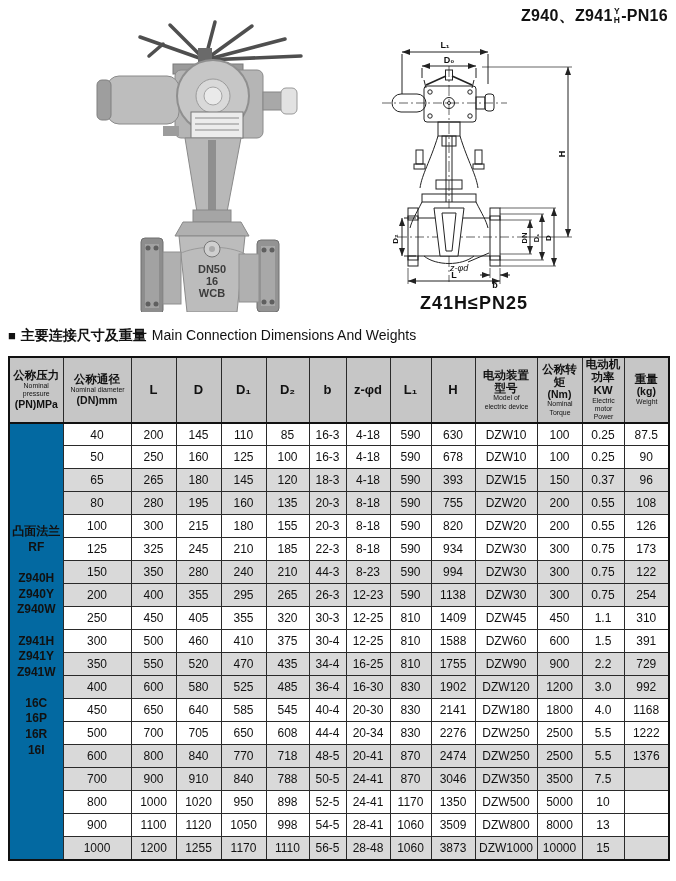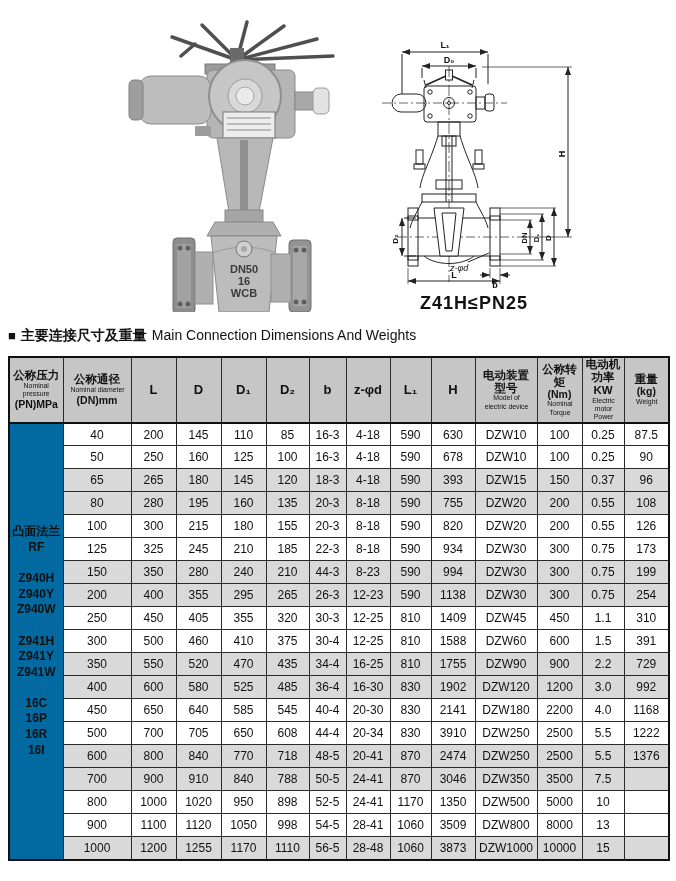--- a/index.html
+++ b/index.html
@@ -9,21 +9,21 @@
   }
   
   .doc-title {
     position:absolute; top:7px; right:8px;
     font-size:16px; font-weight:bold; letter-spacing:.3px;
     display:flex; align-items:center; line-height:1;
   }
   .doc-title .stack { display:inline-flex; flex-direction:column; align-items:center;
     font-size:8.5px; font-weight:bold; line-height:1.05; margin:0 1px; }
   
-  .photo-wrap   { position:absolute; left:76px;  top:12px; width:302px; height:300px; }
+  .photo-wrap   { position:absolute; left:44px;  top:12px; width:302px; height:300px; }
   .drawing-wrap { position:absolute; left:372px; top:32px; width:292px; height:260px; }
   .drawing-caption {
     position:absolute; left:420px; top:293px;
     font-size:18px; font-weight:bold; letter-spacing:1px;
   }
   
   .section-head {
     position:absolute; left:8px; top:327px; font-size:14px;
     display:flex; align-items:baseline; gap:5px; white-space:nowrap;
   }
@@ -54,20 +54,28 @@
     background:#0369a1; white-space:pre-line; vertical-align:middle;
     font-size:12px; font-weight:bold; line-height:1.3;
   }
   svg text { font-family:"Liberation Sans","DejaVu Sans",sans-serif; }
 </style>
 </head>
 <body>
 
 <div class="page">
 
+  <div class="doc-title">
+    <span>Z940、Z941</span>
+    <span class="stack">
+      <span>Y</span>
+      <span>H</span>
+    </span>
+    <span>-PN16</span>
+  </div>
 
   <div class="photo-wrap">
     <svg width="302" height="300" viewBox="0 0 300 300">
       <g stroke="#4f4f4f" stroke-width="3.5" stroke-linecap="round">
         <line x1="160" y1="48" x2="95" y2="25"></line>
         <line x1="160" y1="48" x2="125" y2="13"></line>
         <line x1="160" y1="48" x2="170" y2="10"></line>
         <line x1="160" y1="48" x2="207" y2="14"></line>
         <line x1="160" y1="48" x2="240" y2="27"></line>
         <line x1="160" y1="48" x2="256" y2="44"></line>
@@ -422,21 +430,21 @@
           <td>280</td>
           <td>240</td>
           <td>210</td>
           <td>44-3</td>
           <td>8-23</td>
           <td>590</td>
           <td>994</td>
           <td>DZW30</td>
           <td>300</td>
           <td>0.75</td>
-          <td>199</td>
+          <td>122</td>
         </tr>
         <tr class="shade">
           <td>200</td>
           <td>400</td>
           <td>355</td>
           <td>295</td>
           <td>265</td>
           <td>26-3</td>
           <td>12-23</td>
           <td>590</td>
@@ -510,34 +518,34 @@
           <td>450</td>
           <td>650</td>
           <td>640</td>
           <td>585</td>
           <td>545</td>
           <td>40-4</td>
           <td>20-30</td>
           <td>830</td>
           <td>2141</td>
           <td>DZW180</td>
-          <td>2200</td>
+          <td>1800</td>
           <td>4.0</td>
           <td>1168</td>
         </tr>
         <tr>
           <td>500</td>
           <td>700</td>
           <td>705</td>
           <td>650</td>
           <td>608</td>
           <td>44-4</td>
           <td>20-34</td>
           <td>830</td>
-          <td>3910</td>
+          <td>2276</td>
           <td>DZW250</td>
           <td>2500</td>
           <td>5.5</td>
           <td>1222</td>
         </tr>
         <tr class="shade">
           <td>600</td>
           <td>800</td>
           <td>840</td>
           <td>770</td>

